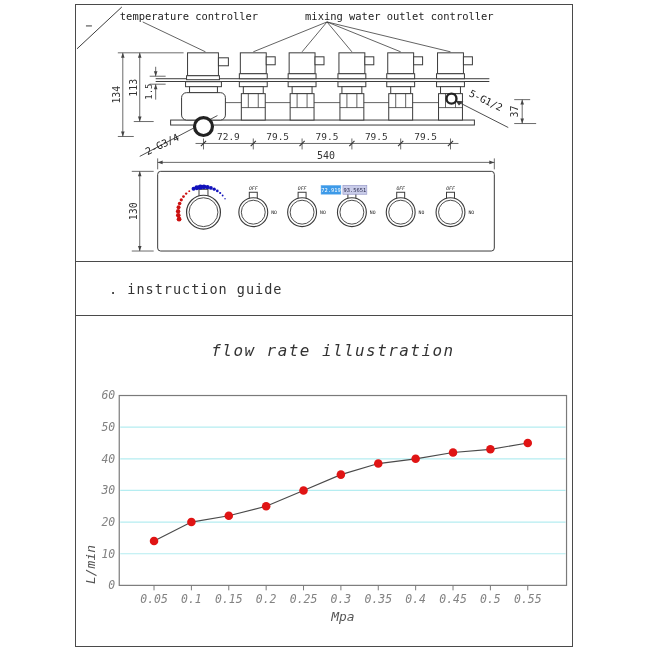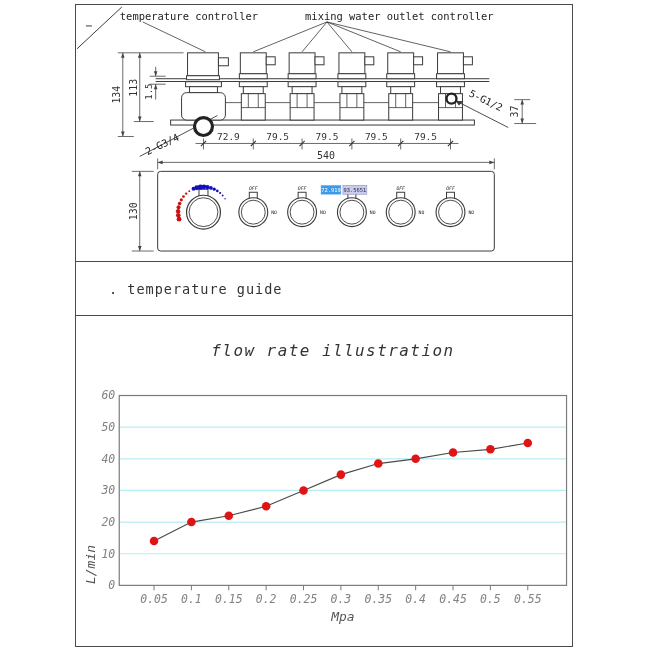--- a/index.html
+++ b/index.html
@@ -243,21 +243,21 @@
             </g>
           <rect x="246" y="181" width="20" height="9" fill="#3d9ae8" stroke="#7db8ef" stroke-width="0.5"></rect>
           <text x="256" y="188" text-anchor="middle" font-size="5.4" fill="#ffffff">172.9199</text>
           <rect x="268" y="181" width="24" height="9" fill="#c9cce9" stroke="#9193c5" stroke-width="0.6"></rect>
           <text x="280" y="188" text-anchor="middle" font-size="5.4" fill="#222244">93.5651</text>
         </g>
       </svg>
     </div>
 
     <div class="box" id="box2">
-      <div class="instruction">. temperature guide</div>
+      <div class="instruction">. instruction guide</div>
     </div>
 
     <div class="box" id="box3">
       <svg id="chart-svg" viewBox="0 0 498 332" width="496" height="330">
         <text x="258" y="40" text-anchor="middle" font-size="16" letter-spacing="1.5" fill="#333">flow rate illustration</text>
         <g id="plot-layer">
             <line x1="44" y1="239.16666666666666" x2="492" y2="239.16666666666666" stroke="#b5edf1" stroke-width="1.2"></line>
             <line x1="44" y1="207.33333333333334" x2="492" y2="207.33333333333334" stroke="#b5edf1" stroke-width="1.2"></line>
             <line x1="44" y1="175.5" x2="492" y2="175.5" stroke="#b5edf1" stroke-width="1.2"></line>
             <line x1="44" y1="143.66666666666669" x2="492" y2="143.66666666666669" stroke="#b5edf1" stroke-width="1.2"></line>

